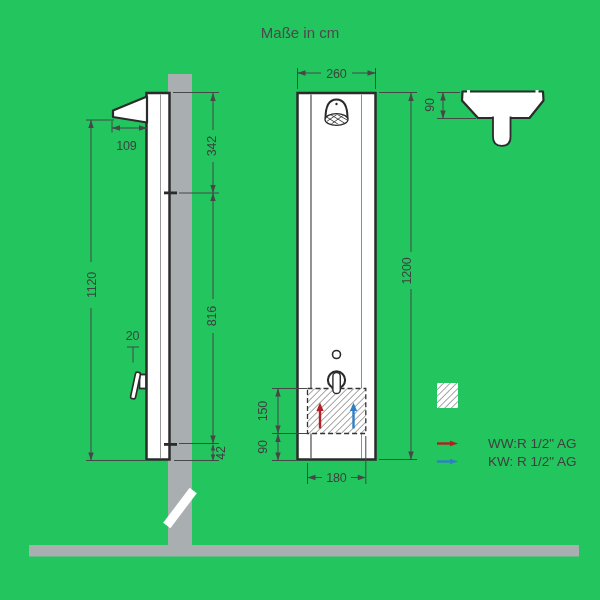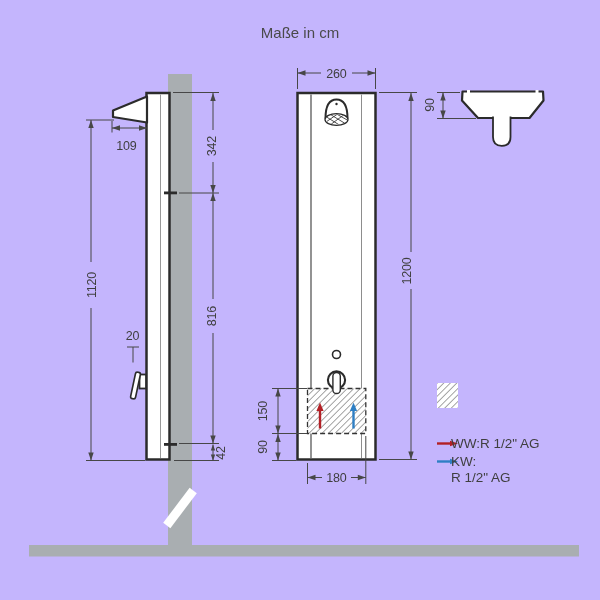--- a/index.html
+++ b/index.html
@@ -1,34 +1,34 @@
 <!DOCTYPE html>
 <html><head>
 <meta charset="utf-8">
 <style>
   html,body{margin:0;padding:0;background:#ffffff;}
   #stage{
-    position:relative;width:600px;height:600px;background:#c4b5fd;overflow:hidden;
+    position:relative;width:600px;height:600px;background:#22c55e;overflow:hidden;
     font-family:"Liberation Sans","DejaVu Sans",sans-serif;
   }
   #drawing{position:absolute;left:0;top:0;}
   .lbl{
     position:absolute;font-size:12.5px;letter-spacing:-0.2px;color:#3f3f3f;
     white-space:nowrap;transform:translate(-50%,-50%);line-height:1;
   }
   .lbl.rot{transform:translate(-50%,-50%) rotate(-90deg);}
   .title{
     position:absolute;font-size:15px;color:#4a4a4a;white-space:nowrap;
     transform:translate(-50%,-50%);
   }
   .legend-text{
     position:absolute;left:467px;font-size:13.5px;color:#3f3f3f;line-height:18.5px;
     white-space:pre;
   }
-  .legend-row{position:absolute;left:451px;display:flex;font-size:13.5px;color:#3f3f3f;line-height:16px;}
+  .legend-row{position:absolute;left:488px;display:flex;font-size:13.5px;color:#3f3f3f;line-height:16px;}
   .legend-row .key{display:inline-block;width:29px;}
 </style>
 </head>
 <body>
 
 <div id="stage">
 
   <svg id="drawing" width="600" height="600" viewBox="0 0 600 600">
     <defs>
       <pattern id="hatch" patternUnits="userSpaceOnUse" width="4.6" height="4.6" patternTransform="rotate(-45)">
@@ -187,18 +187,18 @@
   <div class="lbl rot" style="left:263px;top:410.5px;">150</div>
   <div class="lbl rot" style="left:263px;top:446.5px;">90</div>
   <div class="lbl" style="left:336.5px;top:477.5px;text-align:right;">180</div>
 
   <div class="lbl rot" style="left:429.5px;top:105px;">90</div>
 
   <div class="legend-row" style="top:436px;">
     <span class="key">WW:</span>
     <span>R 1/2" AG</span>
   </div>
-  <div class="legend-row" style="top:454px;flex-direction:column;">
+  <div class="legend-row" style="top:454px;">
     <span class="key">KW:</span>
     <span>R 1/2" AG</span>
   </div>
 
 </div>
 
 </body></html>

